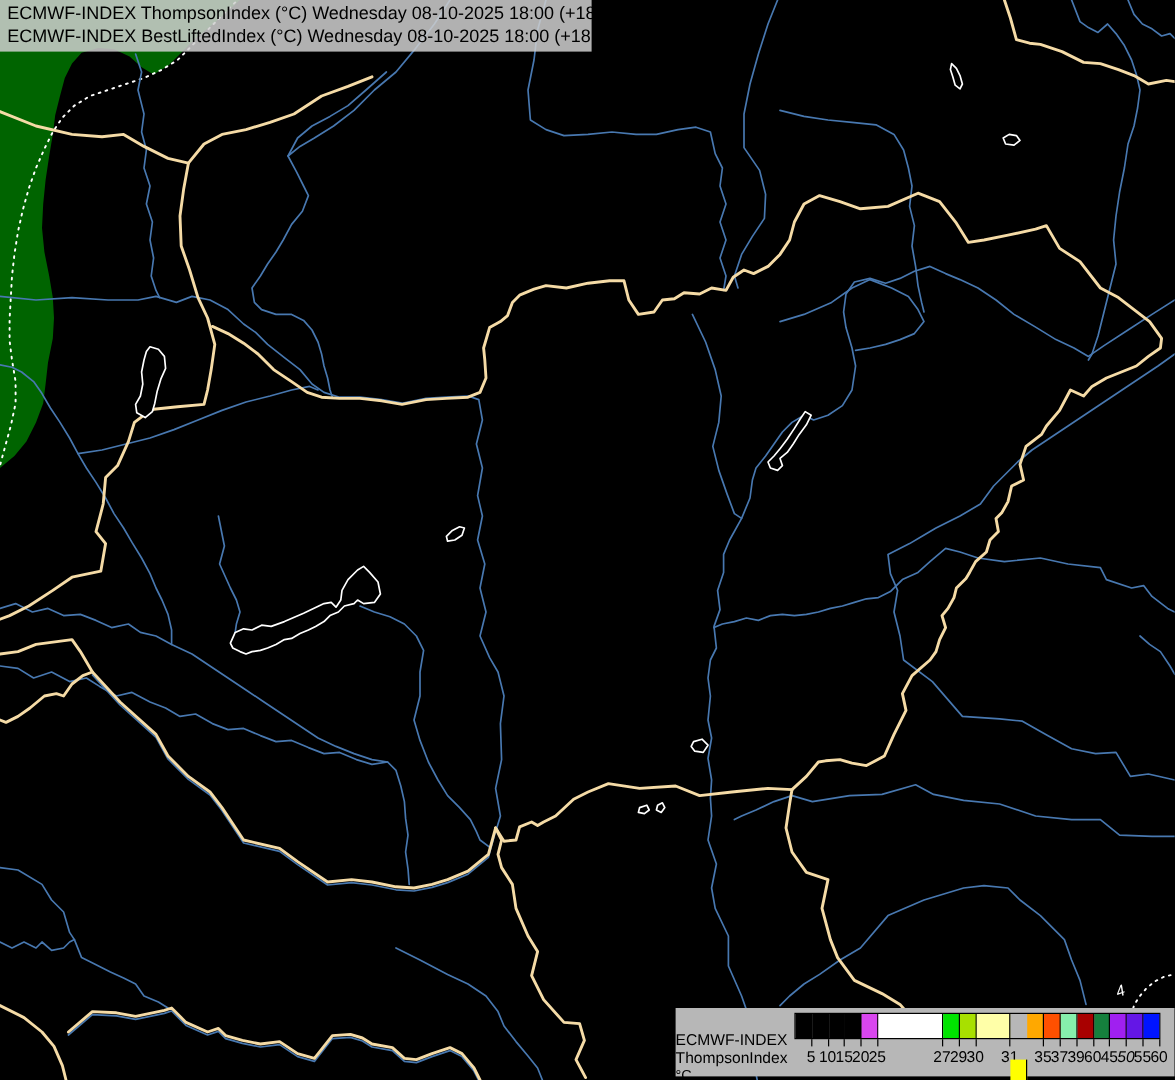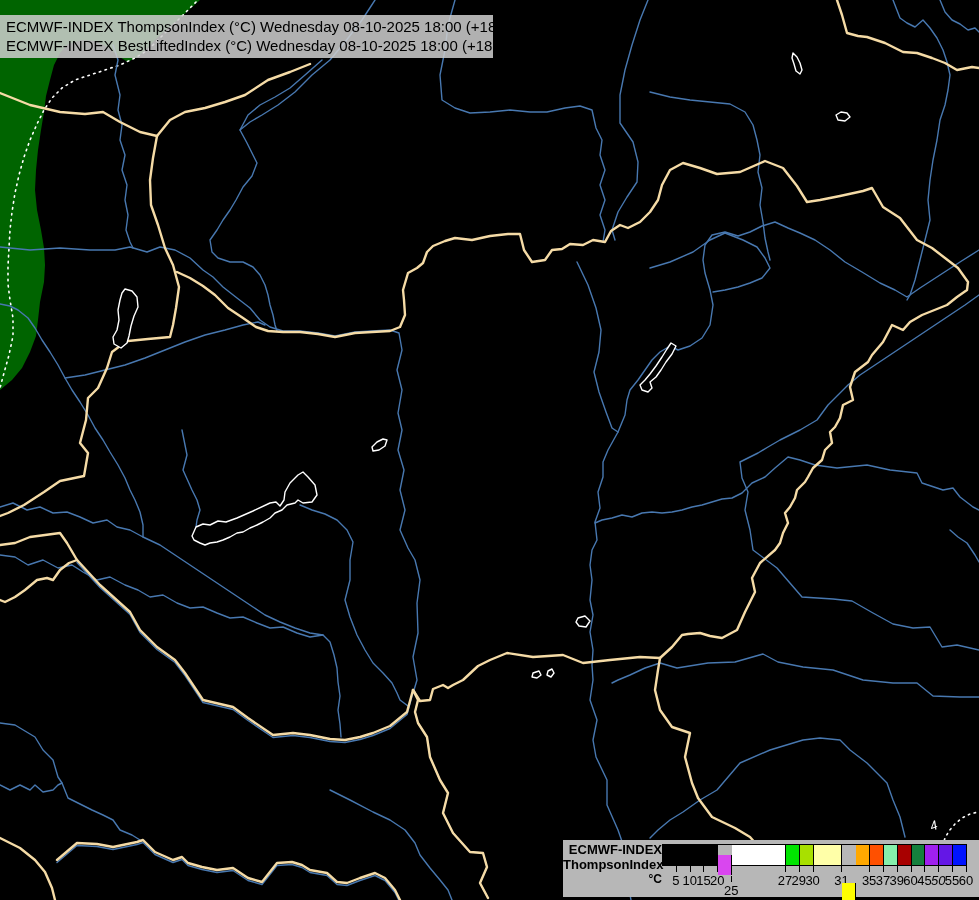--- a/index.html
+++ b/index.html
@@ -4,25 +4,25 @@
 <style>
   html,body{margin:0;padding:0;background:#000;}
   #stage{position:relative;width:979px;height:900px;overflow:hidden;background:var(--bg,#000);
          font-family:"Liberation Sans", sans-serif;}
   #map-svg{position:absolute;left:0;top:0;}
   .river{fill:none;stroke:var(--river,#4878b0);stroke-width:1.4;stroke-linejoin:round;stroke-linecap:round;}
   .border{fill:none;stroke:var(--border,#f5dba6);stroke-width:2.4;stroke-linejoin:round;stroke-linecap:round;}
   .lake{fill:#000;stroke:var(--lake,#fff);stroke-width:1.4;stroke-linejoin:round;}
   .dotline{fill:none;stroke:var(--lake,#fff);stroke-width:1.6;stroke-dasharray:1.5 4.5;stroke-linecap:round;}
   .greenfill{fill:var(--region,#006400);stroke:none;}
-  #title-overlay{position:absolute;left:0;top:15px;width:481px;padding:2px 6px 3px 6px;
+  #title-overlay{position:absolute;left:0;top:0;width:481px;padding:2px 6px 3px 6px;
     background:rgba(206,206,206,0.86);color:#000;font-size:15px;line-height:19px;white-space:nowrap;}
   #legend-panel{position:absolute;left:563px;top:840px;width:416px;height:57px;background:#b7b7b7;
     display:flex;color:#000;}
-  #legend-labels{width:99px;text-align:right;font-size:13px;line-height:15px;padding-top:2px;font-weight:bold;}
+  #legend-labels{width:99px;text-align:left;font-size:13px;line-height:15px;padding-top:19px;}
   #legend-unit{font-size:12px;}
   #legend-bar-wrap{position:relative;margin-top:4px;}
   #legend-bar{display:flex;border:1px solid #000;width:305px;height:22px;box-sizing:border-box;}
   .legend-cell{position:relative;flex:1 1 auto;height:100%;border-right:1px solid #000;}
   .legend-cell:last-child{border-right:none;}
   .legend-tick{position:absolute;right:-1px;top:21px;width:1px;height:6px;background:#000;}
   .legend-num{position:absolute;right:0;top:28px;transform:translateX(50%);font-size:13px;}
   #contour-label{position:absolute;left:930px;top:818px;color:#fff;font-size:13px;font-style:italic;
     transform:rotate(-20deg);}
 </style>
@@ -127,21 +127,21 @@
             <span class="legend-num">10</span>
           </div>
           <div class="legend-cell" style="background: rgb(0, 0, 0);">
             <div class="legend-tick"></div>
             <span class="legend-num">15</span>
           </div>
           <div class="legend-cell" style="background: rgb(0, 0, 0);">
             <div class="legend-tick"></div>
             <span class="legend-num">20</span>
           </div>
-          <div class="legend-cell" style="background: #d946ef; margin-top: 10px;">
+          <div class="legend-cell" style="background: #d946ef;">
             <div class="legend-tick"></div>
             <span class="legend-num">25</span>
           </div>
           <div class="legend-cell" style="background: #ffffff; padding-left: 40px;">
             <div class="legend-tick"></div>
             <span class="legend-num">27</span>
           </div>
           <div class="legend-cell" style="background: rgb(0, 228, 0);">
             <div class="legend-tick"></div>
             <span class="legend-num">29</span>

